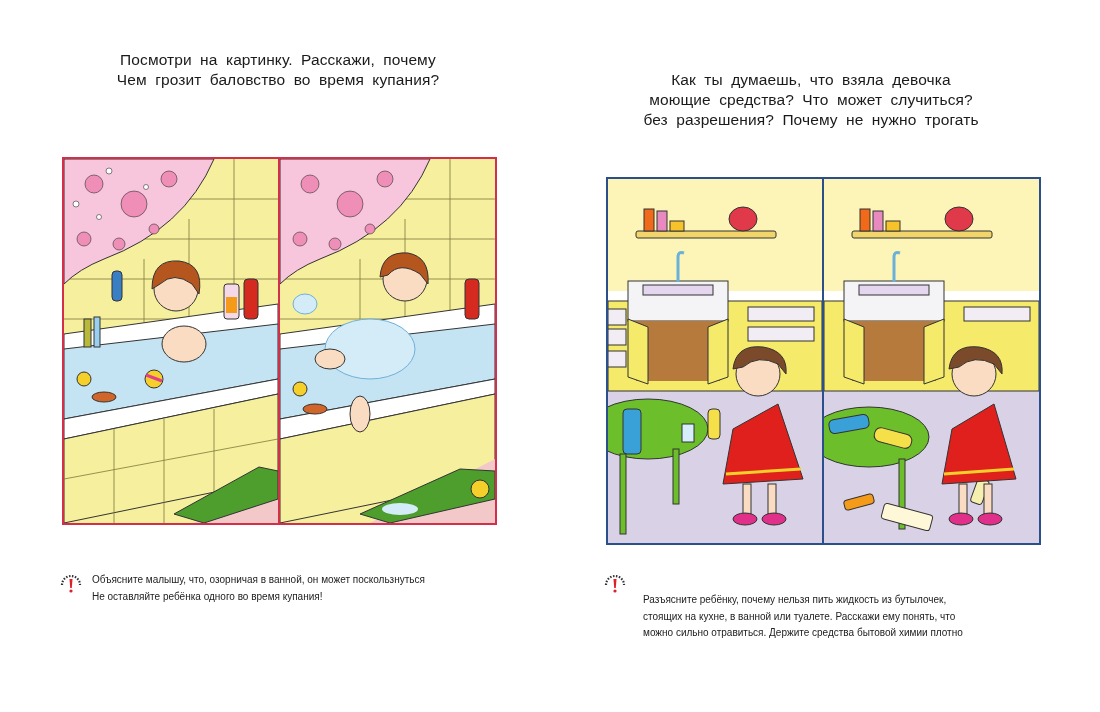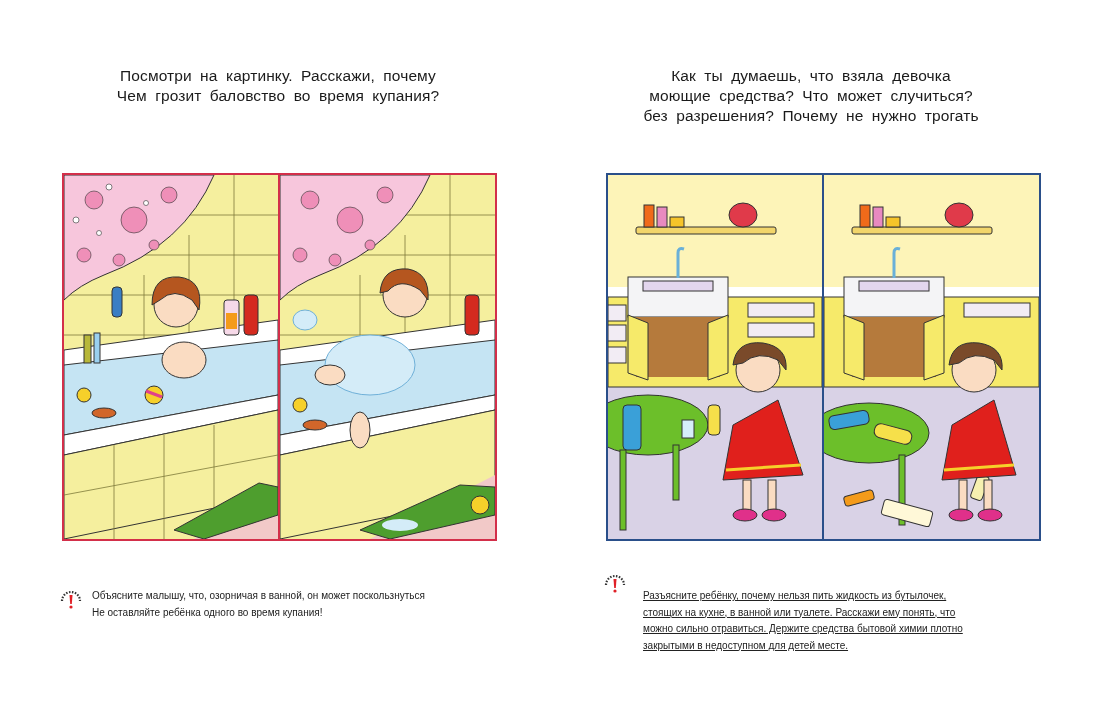--- a/index.html
+++ b/index.html
@@ -1,41 +1,41 @@
 <!DOCTYPE html>
 <html><head>
 <meta charset="utf-8">
 <style>
   * { box-sizing: border-box; margin: 0; padding: 0; }
   html, body { width: 1100px; height: 712px; background: #ffffff; overflow: hidden; }
   body { position: relative; font-family: "Liberation Sans", sans-serif; color: #1a1a1a; }
 
-  .page { position: absolute; top: 16px; height: 500px; width: 550px; }
+  .page { position: absolute; top: 0; height: 500px; width: 550px; }
   .page-left { left: 0; }
-  .page-right { left: 550px; }
+  .page-right { left: 550px; margin-top: 20px; }
 
   .question {
     position: absolute; top: 50px; width: 440px;
     font-size: 15.5px; line-height: 20px; text-align: center;
     word-spacing: 4px; letter-spacing: 0.1px;
   }
   .page-left .question { left: 58px; }
   .page-right .question { left: 41px; }
   .question span { display: block; }
 
   .frame { position: absolute; top: 157px; height: 368px; border: 2px solid; overflow: hidden; }
   .page-left .frame { left: 62px; width: 435px; border-color: #d32f4a; }
   .page-right .frame { left: 56px; width: 435px; border-color: #2a4f8a; }
   .panel { position: absolute; top: 0; bottom: 0; overflow: hidden; }
   .panel svg { display: block; width: 100%; height: 100%; }
   .divider { position: absolute; top: 0; bottom: 0; width: 2px; }
 
   .note { position: absolute; top: 572px; font-size: 10px; line-height: 16.5px; color: #222; }
   .page-left .note { left: 92px; width: 420px; }
-  .page-right .note { left: 58px; width: 420px; text-decoration: underline; }
+  .page-right .note { left: 58px; width: 420px; }
   .note span { display: block; white-space: nowrap; }
 
   .badge { position: absolute; top: 571px; width: 26px; height: 26px; }
   .page-left .badge { left: 58px; }
 </style>
 </head>
 <body>
 
 <div class="page page-left">
   <div class="question">
@@ -239,21 +239,20 @@
         <ellipse cx="137" cy="340" rx="12" ry="6" fill="#e0308a" stroke="#333"></ellipse>
         <ellipse cx="166" cy="340" rx="12" ry="6" fill="#e0308a" stroke="#333"></ellipse>
       </svg>
     </div>
   </div>
 
   <div class="note" style="left:93px;">
     <span>Разъясните ребёнку, почему нельзя пить жидкость из бутылочек,</span>
     <span>стоящих на кухне, в ванной или туалете. Расскажи ему понять, что</span>
     <span>можно сильно отравиться. Держите средства бытовой химии плотно</span>
-    <span>закрытыми в недоступном для детей месте.</span>
   </div>
 </div>
 
 <div class="badge" style="left:602px;">
   <svg viewBox="0 0 26 26" width="26" height="26">
     <path d="M4,14 A9,9 0 0 1 22,14" fill="none" stroke="#333" stroke-width="2.2" stroke-dasharray="1.5 1.5"></path>
     <path d="M11.5,8 L14.5,8 L13.8,17 L12.2,17 Z" fill="#e02027"></path>
     <circle cx="13" cy="20" r="1.6" fill="#e02027"></circle>
   </svg>
 </div>

